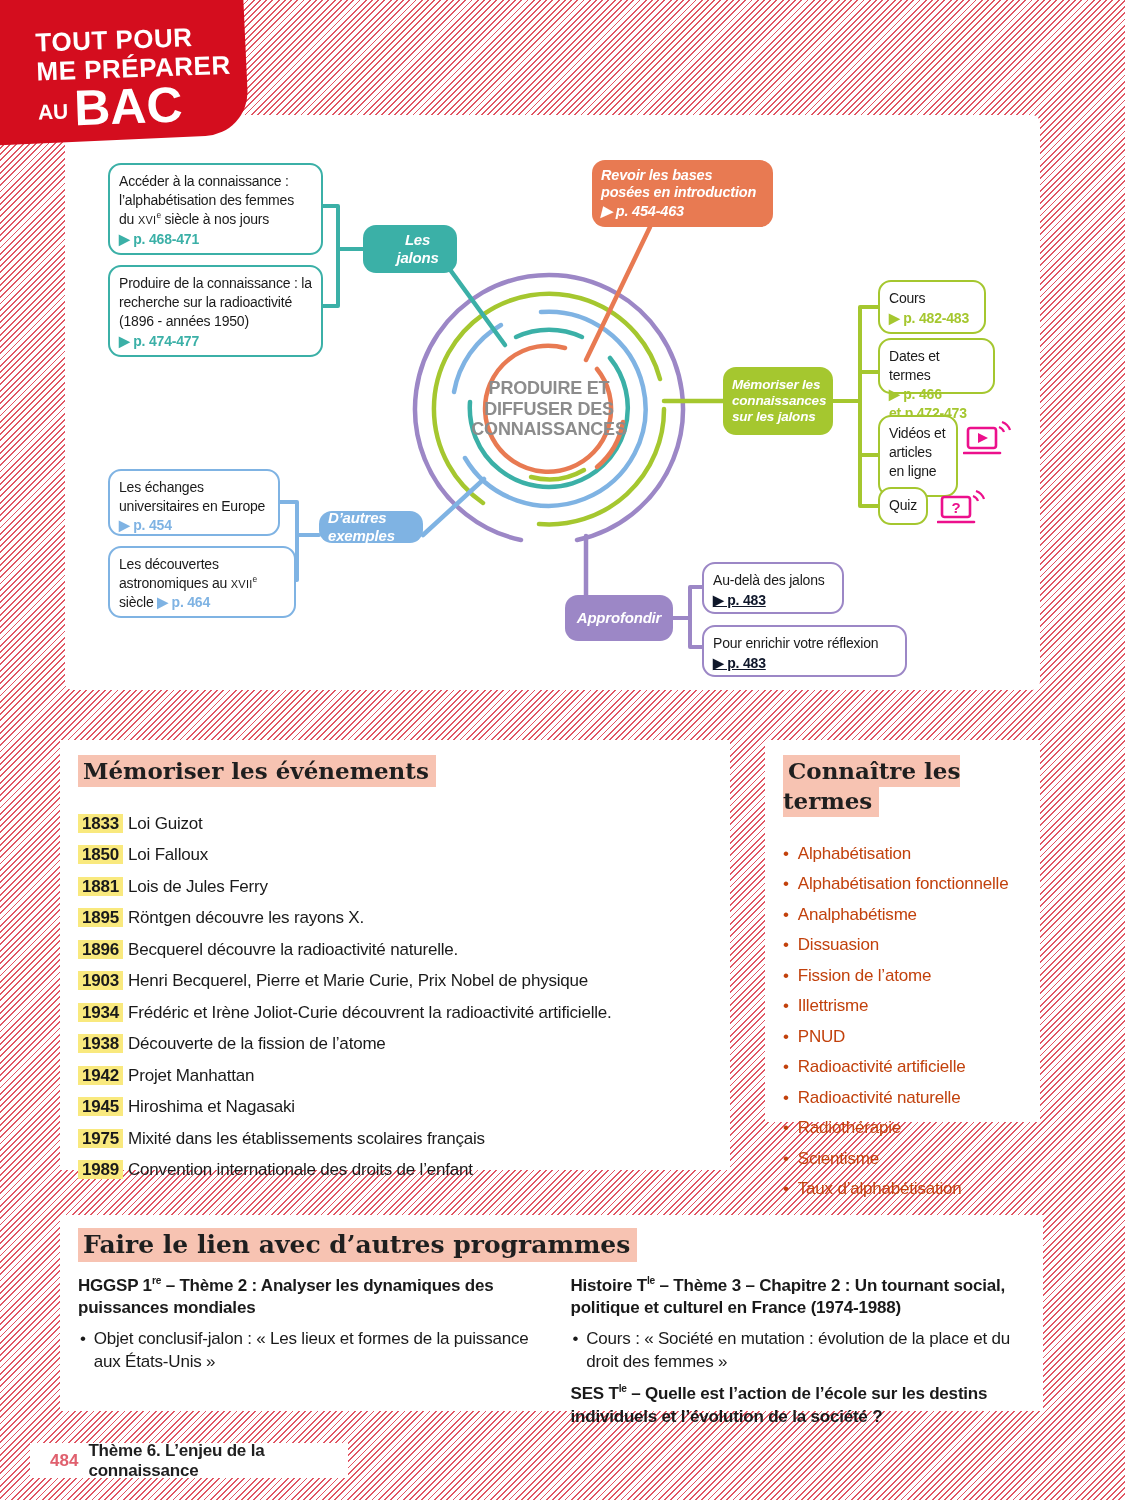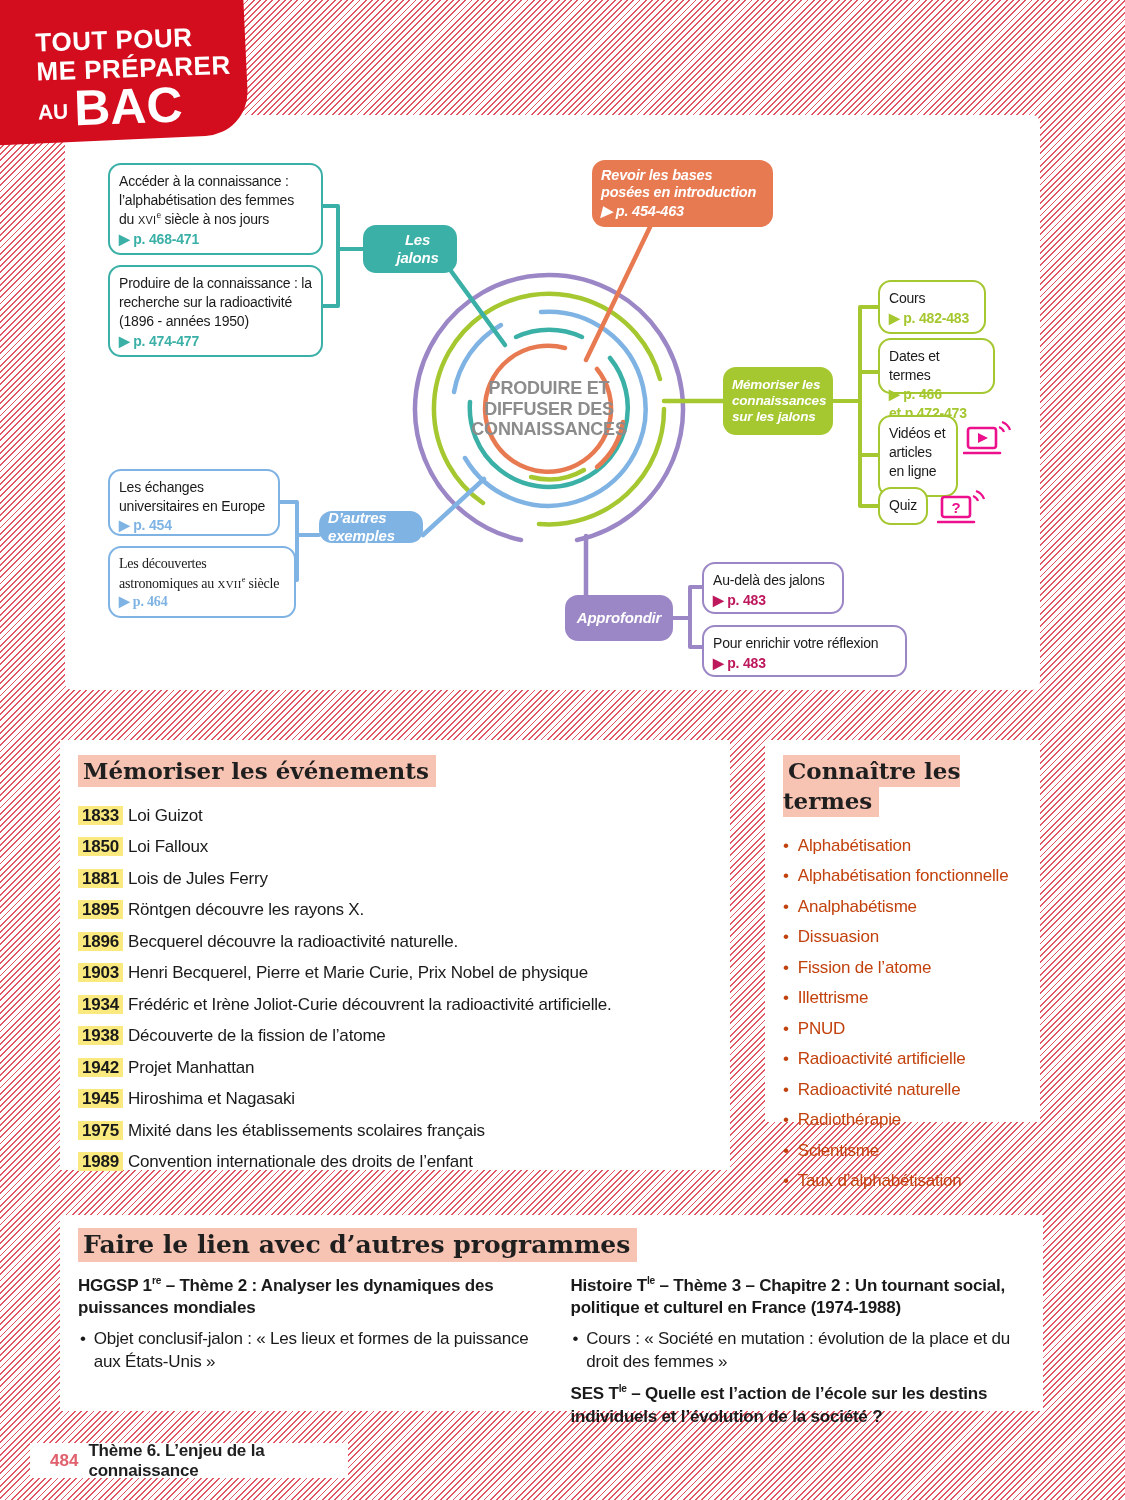--- a/index.html
+++ b/index.html
@@ -24,32 +24,32 @@
     color:#8C8C8C;font-weight:700;font-size:18px;line-height:1.15;letter-spacing:-0.2px;}
   .mapbox{position:absolute;background:#fff;border:2.5px solid #000;border-radius:13px;
     box-sizing:border-box;padding:7px 9px;font-size:14px;line-height:1.35;color:#1a1a1a;letter-spacing:-0.2px;}
   .mapnode{position:absolute;border-radius:13px;color:#fff;font-weight:700;box-sizing:border-box;
     padding:7px 9px;font-size:14px;line-height:1.18;letter-spacing:-0.2px;display:flex;align-items:center;font-style:italic;}
   .mapnode.centered{justify-content:center;text-align:center;}
   .b-teal{border-color:#3BB0A7;} .b-lime{border-color:#A5C72F;} .b-blue{border-color:#7FB3E3;} .b-purple{border-color:#9C87C6;}
   .n-teal{background:#3BB0A7;} .n-lime{background:#A5C72F;} .n-blue{background:#7FB3E3;} .n-purple{background:#9C87C6;} .n-orange{background:#E87A52;}
   .ref{font-weight:700;display:block;margin-top:1px;}
   .ref.inline{display:inline;}
-  .t-teal{color:#3BB0A7;} .t-lime{color:#A5C72F;} .t-blue{color:#7FB3E3;} .t-purple{color:#be185d;} .t-white{color:#fff;}
+  .t-teal{color:#3BB0A7;} .t-lime{color:#A5C72F;} .t-blue{color:#7FB3E3;} .t-purple{color:#0f172a;text-decoration:underline;} .t-white{color:#fff;}
   .sc{font-size:0.78em;letter-spacing:0.3px;}
   sup{font-size:0.6em;}
   .icon{position:absolute;}
   
   .events{left:60px;top:740px;width:670px;height:430px;padding:16px 18px;box-sizing:border-box;}
   .terms{left:765px;top:740px;width:275px;height:382px;padding:16px 18px;box-sizing:border-box;}
   .programs{left:60px;top:1215px;width:983px;height:196px;padding:14px 18px;box-sizing:border-box;}
   .sec-title{font-family:"DejaVu Serif", serif;font-weight:700;font-size:23px;color:#1f1f1f;
     display:inline;background:#F7C3B2;padding:2px 7px 3px 5px;line-height:1.3;}
   .programs .sec-title{font-size:25px;}
-  ul.plain{list-style:none;margin:20px 0 0 0;padding:0;}
+  ul.plain{list-style:none;margin:28px 0 0 0;padding:0;}
   .ev-row{margin:0 0 11.5px 0;font-size:17px;color:#1a1a1a;letter-spacing:-0.2px;}
   .year{background:#F9E97E;font-weight:700;padding:0 4px;margin-right:5px;}
   .term-row{margin:0 0 10.5px 0;font-size:17px;color:#c2410c;letter-spacing:-0.2px;}
   .term-row .bullet{margin-right:9px;}
   .prog-cols{display:flex;gap:38px;margin-top:12px;}
   .prog-col{flex:1;}
   .prog-h{font-weight:700;font-size:17px;line-height:1.35;color:#1a1a1a;letter-spacing:-0.2px;margin-bottom:8px;}
   .prog-b{font-size:17px;line-height:1.35;color:#1a1a1a;letter-spacing:-0.2px;display:flex;margin-bottom:8px;}
   .prog-b .bullet{margin:0 8px 0 2px;}
   
@@ -152,21 +152,21 @@
         <path d="M36 7 a8 8 0 0 1 5 5" stroke-width="2.2"></path>
         <path d="M39 2 a13 13 0 0 1 8 8" stroke-width="2.2"></path>
       </g>
       <text x="19" y="24" text-anchor="middle" font-size="15" font-weight="bold" fill="#EC108C">?</text>
     </svg>
 
     <div class="mapbox b-blue" style="left:43px;top:354px;width:172px;height:67px;">
       <span>Les échanges universitaires en Europe</span>
       <span class="ref inline t-blue">▶ p. 454</span>
     </div>
-    <div class="mapbox b-blue" style="left:43px;top:431px;width:188px;height:72px;font-family:Liberation Serif, serif;">
+    <div class="mapbox b-blue" style="left:43px;top:431px;width:188px;height:72px;">
       <span>Les découvertes astronomiques au</span>
       <span class="sc">XVII</span><sup>e</sup>
       <span>siècle</span>
       <span class="ref inline t-blue">▶ p. 464</span>
     </div>
     <div class="mapnode n-blue" style="left:254px;top:396px;width:104px;height:32px;font-size:15px;">
       <span>D’autres exemples</span>
     </div>
 
     <div class="mapnode n-purple centered" style="left:500px;top:480px;width:108px;height:46px;font-size:15px;">

